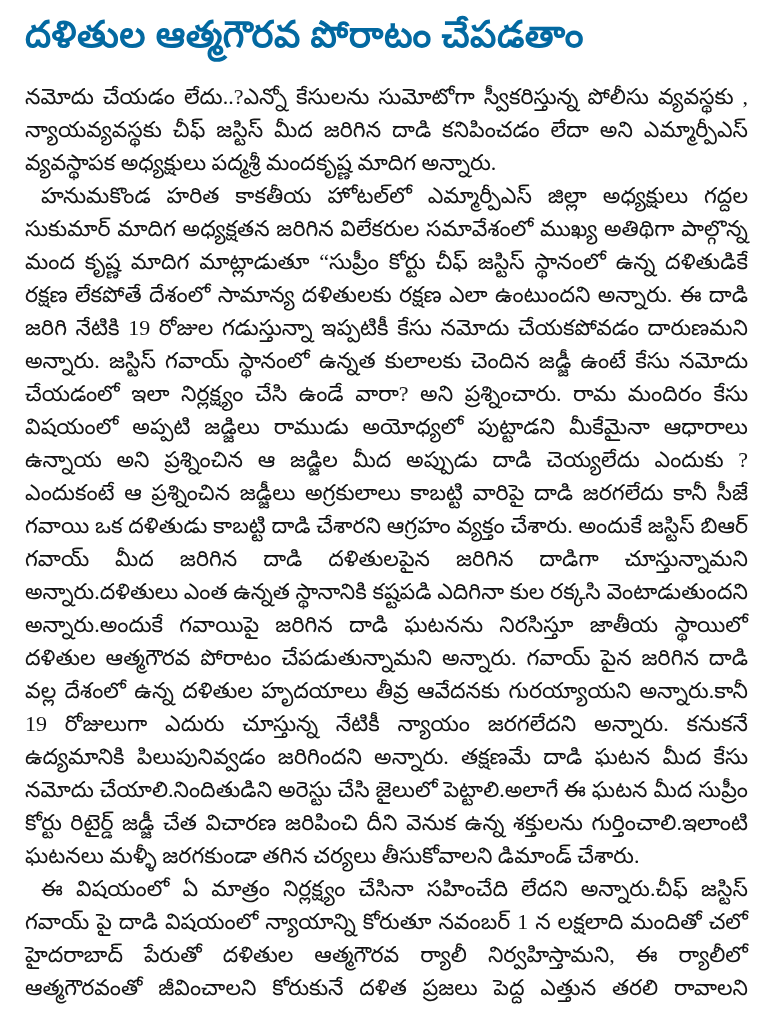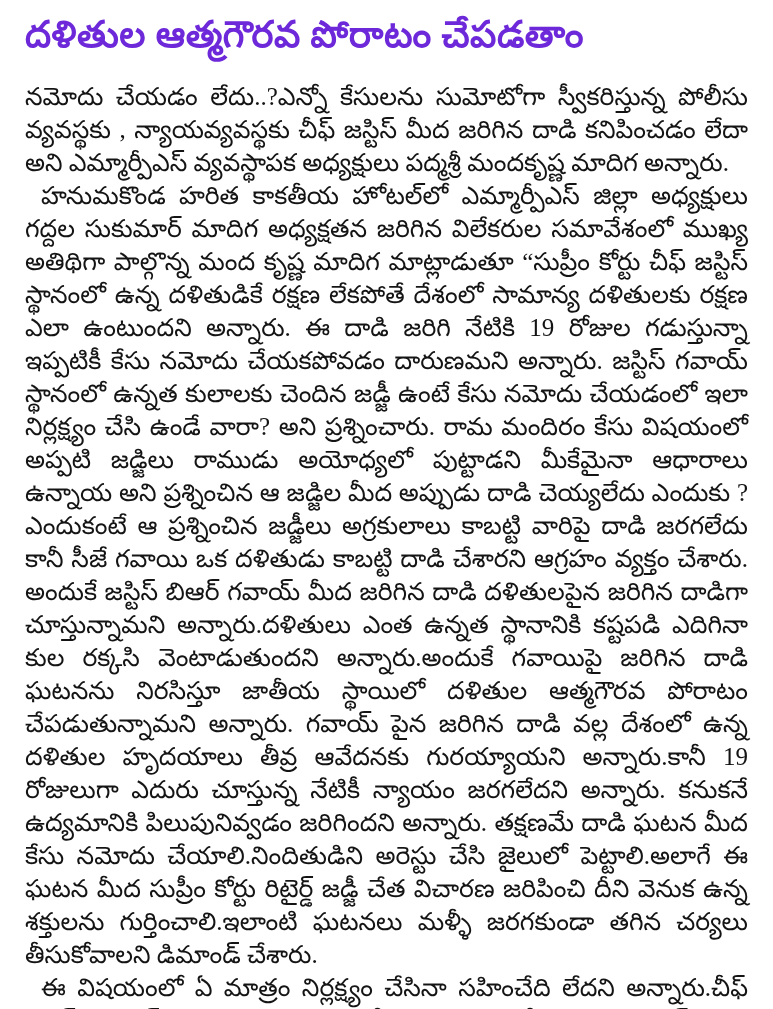--- a/index.html
+++ b/index.html
@@ -19,27 +19,27 @@
     width: 773px;
     min-height: 1009px;
     padding: 12px 25px 20px 25px;
     background: #ffffff;
   }
   .headline {
     margin: 0 0 22px 0;
     font-size: 37px;
     line-height: 1.25;
     font-weight: 700;
-    color: #6d28d9;
+    color: #0369a1;
     letter-spacing: 0.5px;
     font-family: "Liberation Serif", serif;
   }
   .article p {
     margin: 0;
-    font-size: 25px;
+    font-size: 22px;
     line-height: 33px;
     text-align: justify;
     color: #141414;
   }
   .article p.indent {
     text-indent: 16px;
     font-family: Liberation Serif, serif;
   }
 </style>
 </head>

